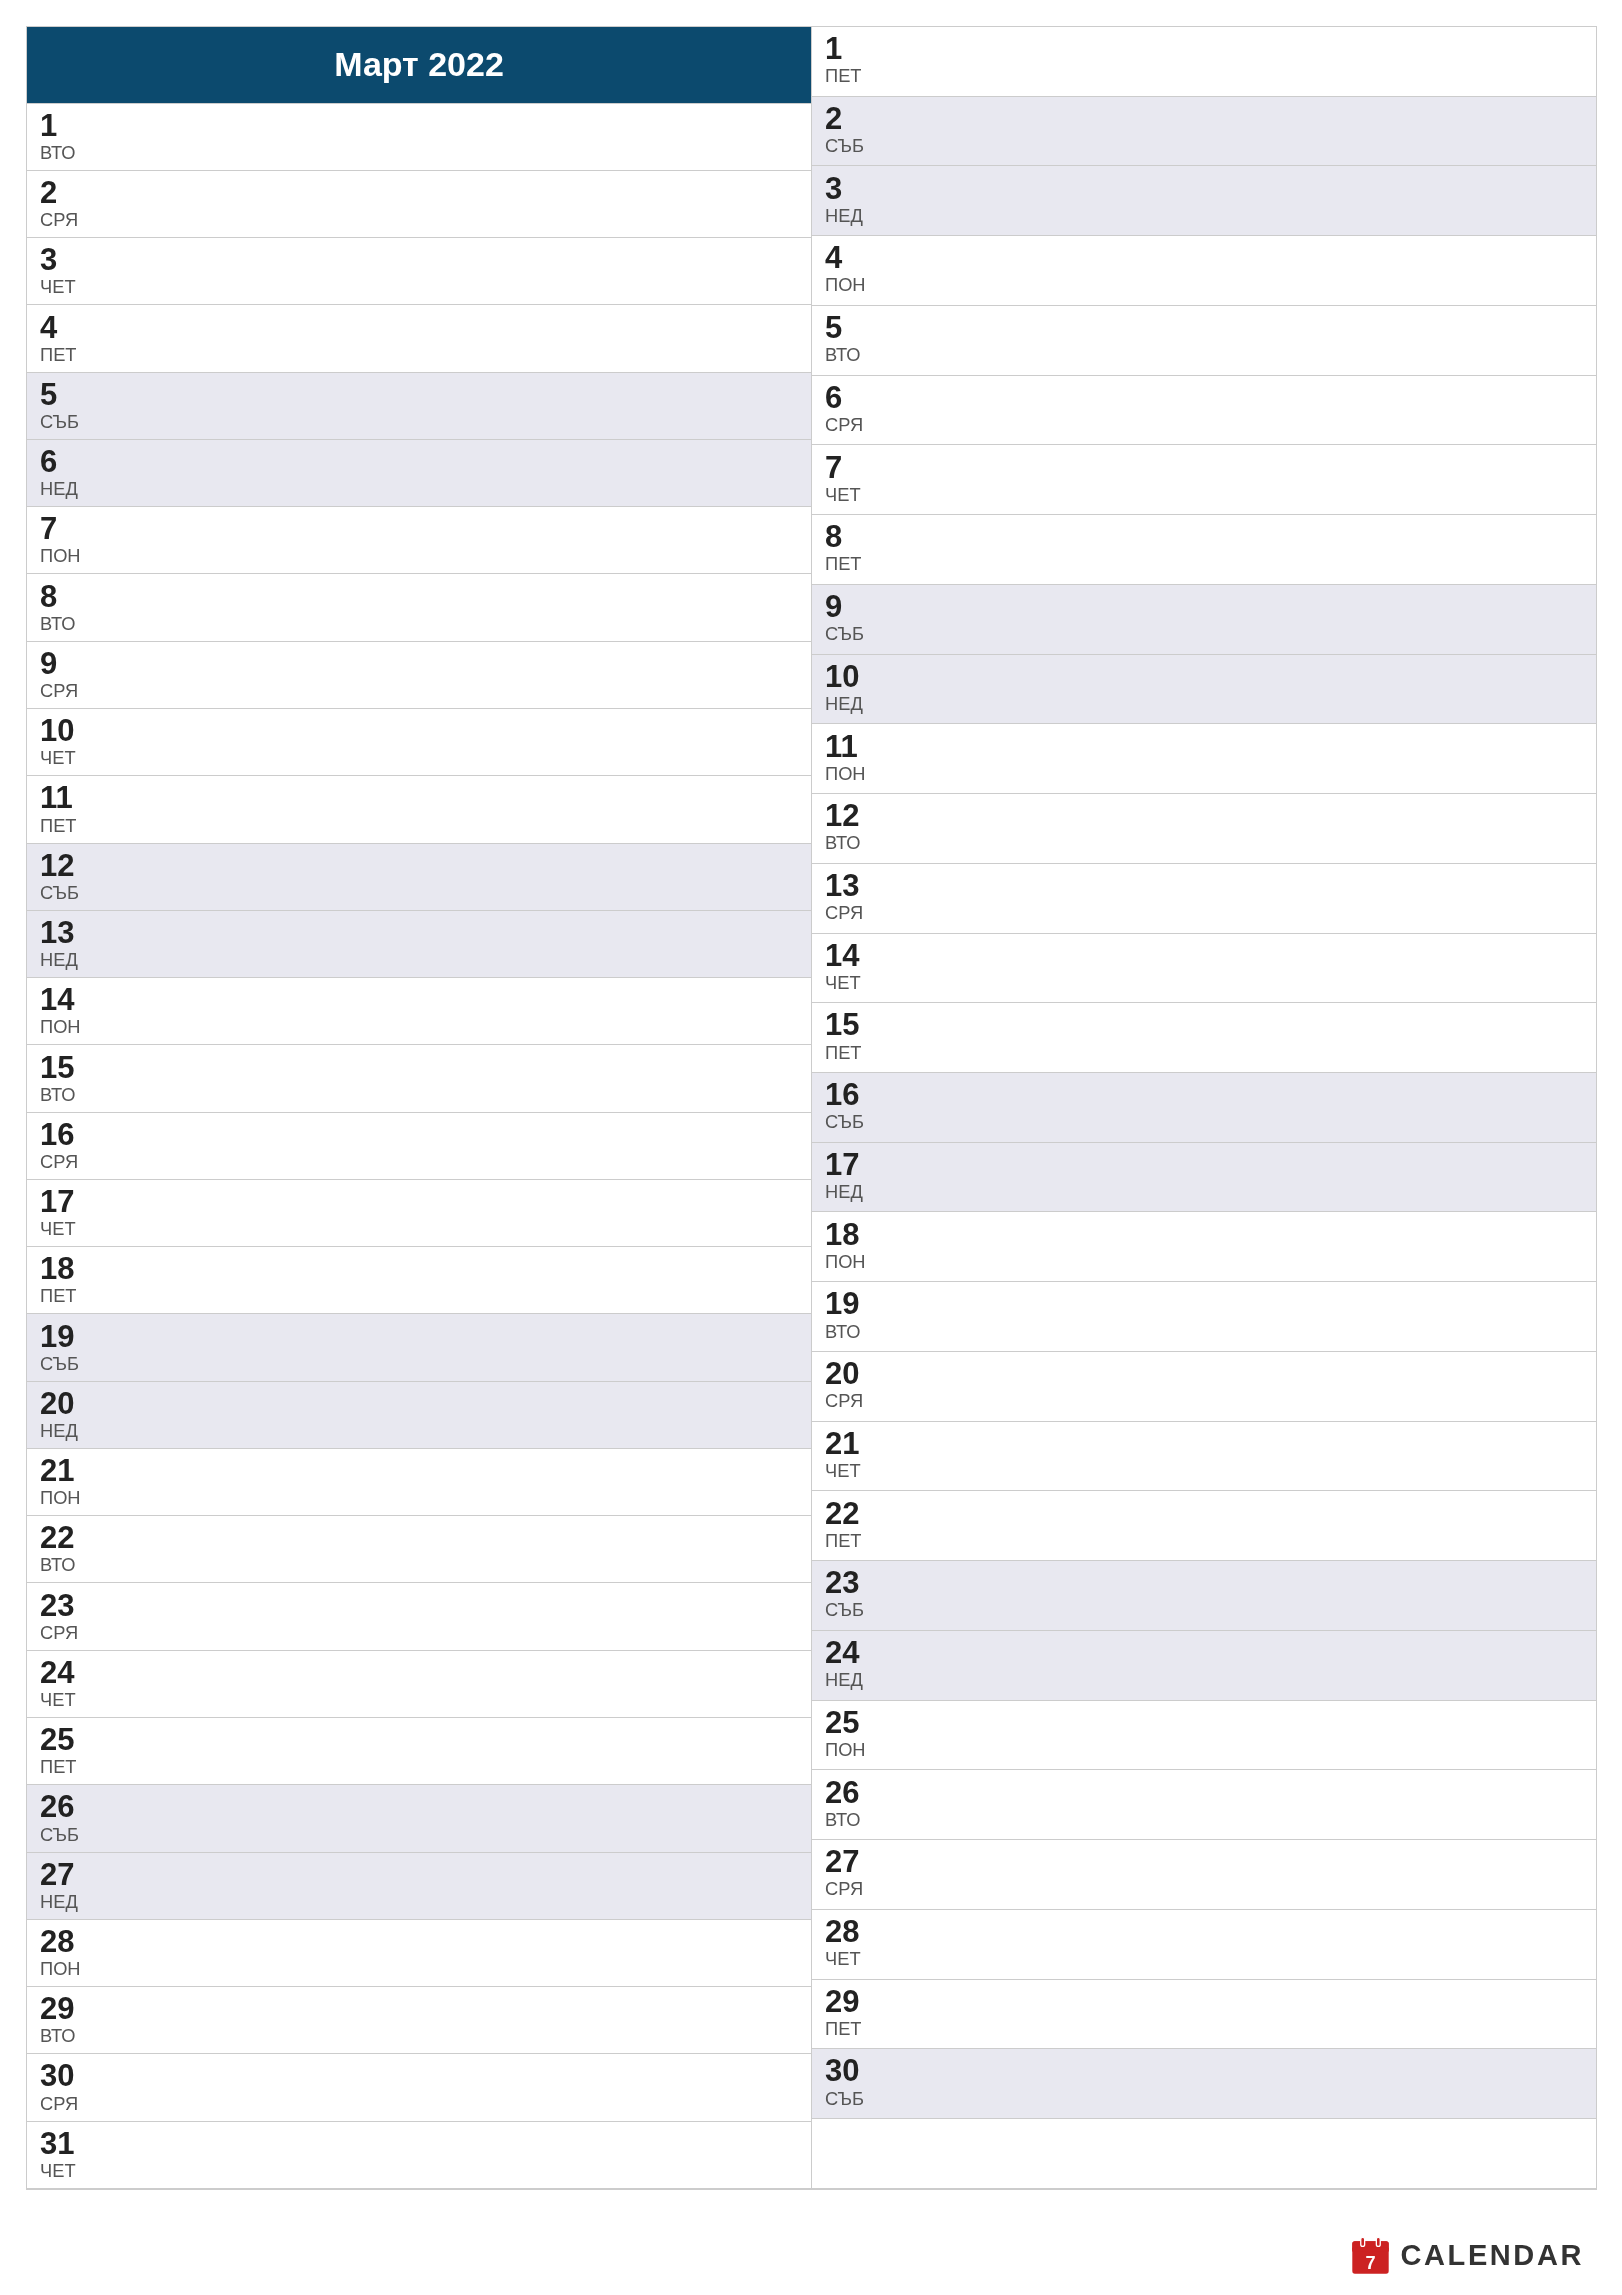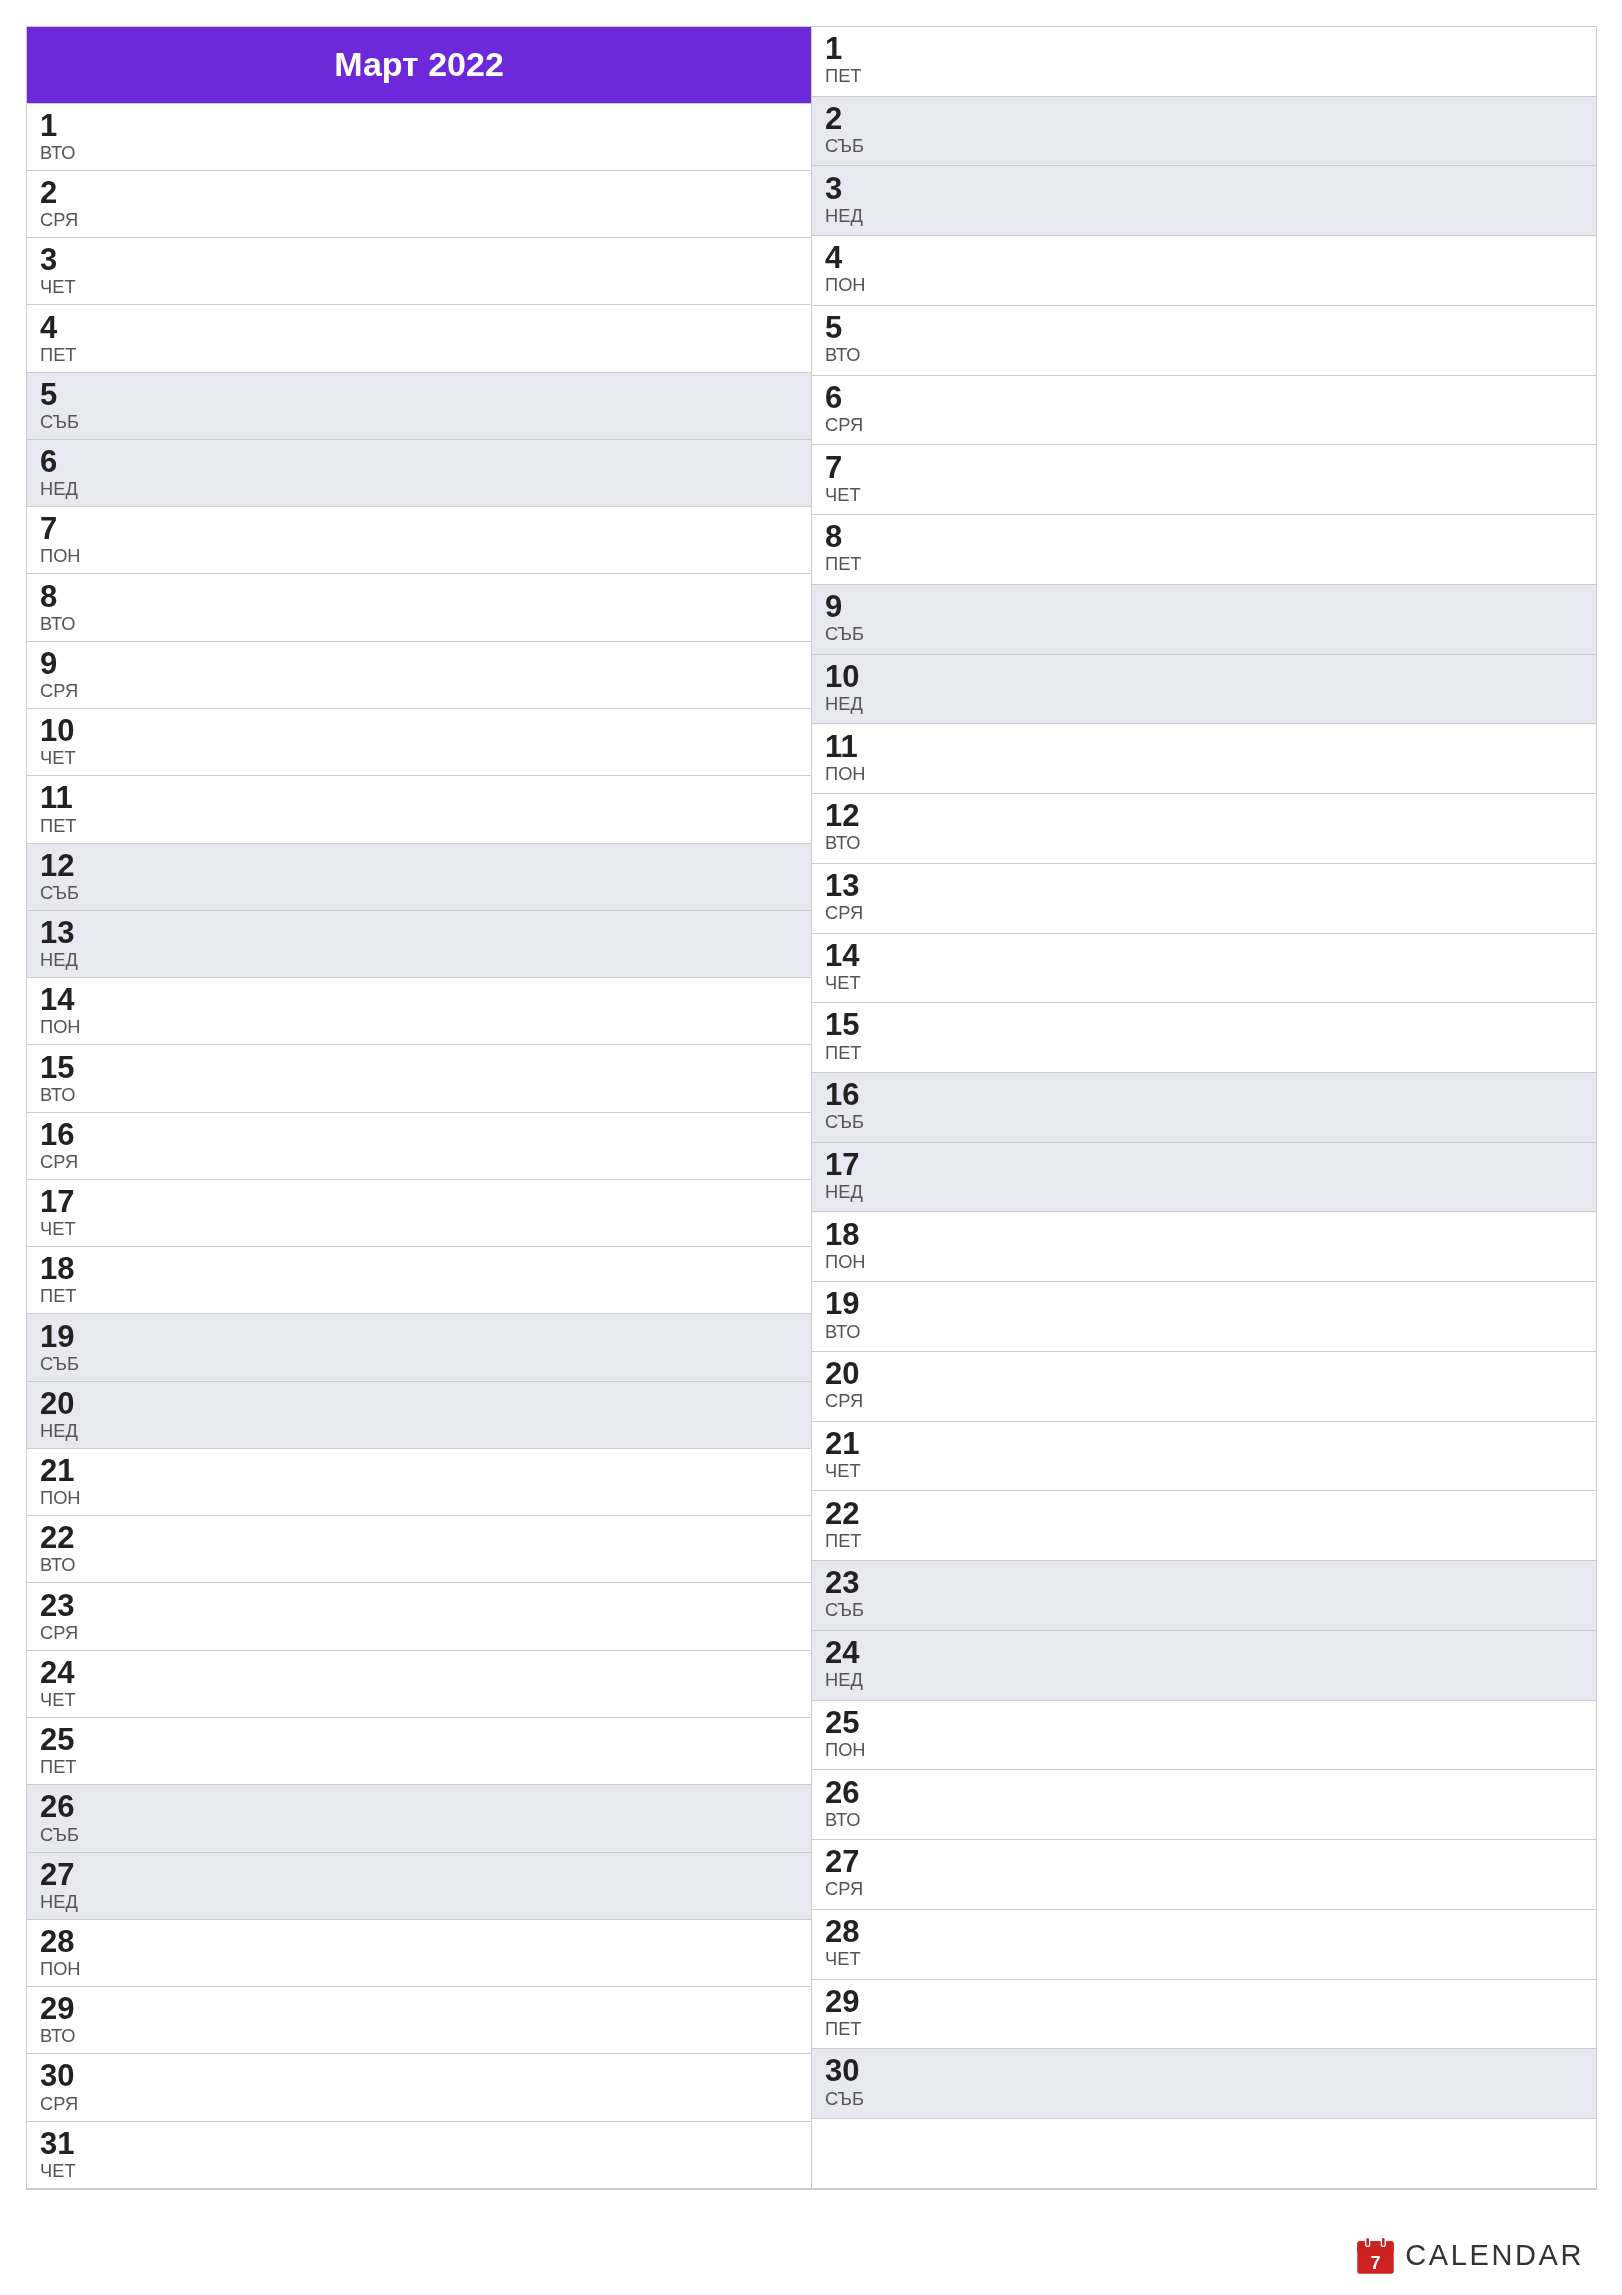--- a/index.html
+++ b/index.html
@@ -26,21 +26,21 @@
     .month-col {
       flex: 1;
       display: flex;
       flex-direction: column;
       border-right: 1.3px solid #cccccc;
     }
     .month-col:last-child {
       border-right: none;
     }
     .month-header {
-      background: #6d28d9;
+      background: #0c4a6e;
       color: #ffffff;
       text-align: center;
       font-size: 34px;
       font-weight: bold;
       padding: 18.3px 0;
       border-bottom: 1.3px solid #cccccc;
     }
     .days-container {
       display: flex;
       flex-direction: column;
@@ -84,21 +84,21 @@
       display: flex;
       align-items: center;
       gap: 10.5px;
     }
     .brand-icon {
       width: 39px;
       height: 39px;
     }
     .brand-text {
       font-size: 29px;
-      font-weight: normal;
+      font-weight: bold;
       color: #333333;
       letter-spacing: 2.6px;
     }
   </style>
 </head>
 <body>
 
 <div class="page">
   <div class="calendar-grid" id="calendar-grid">
   <div class="month-col">

